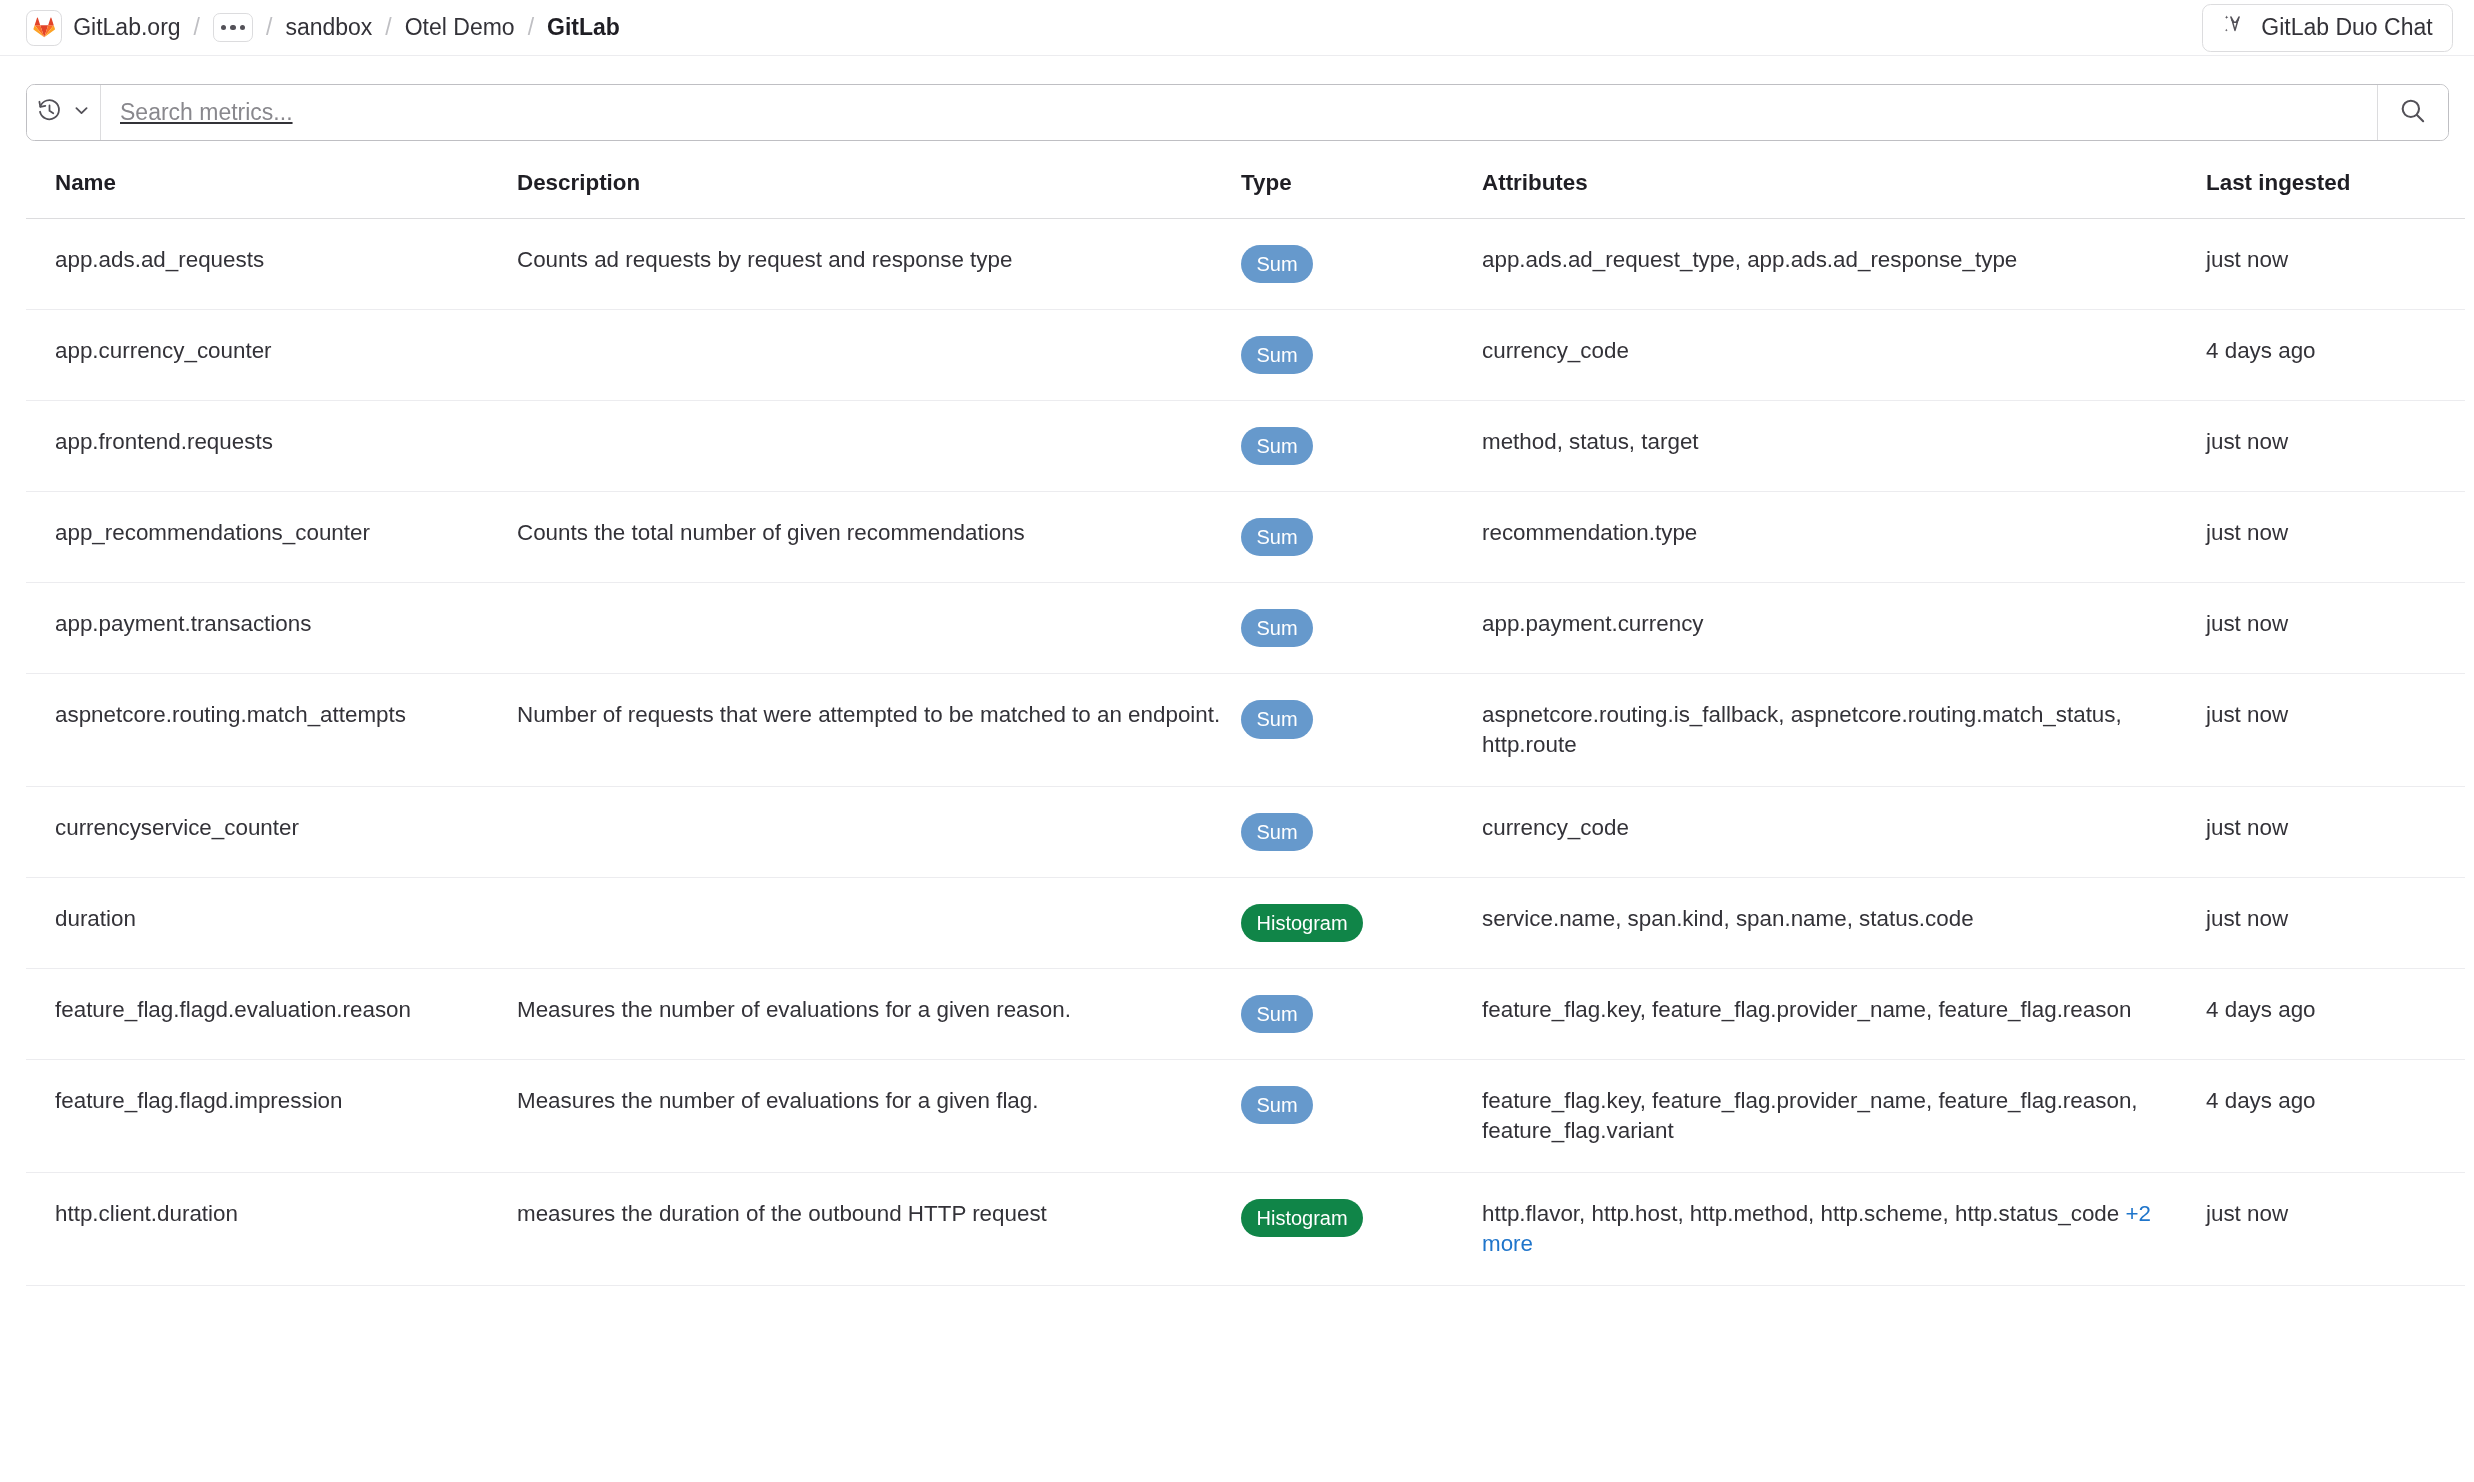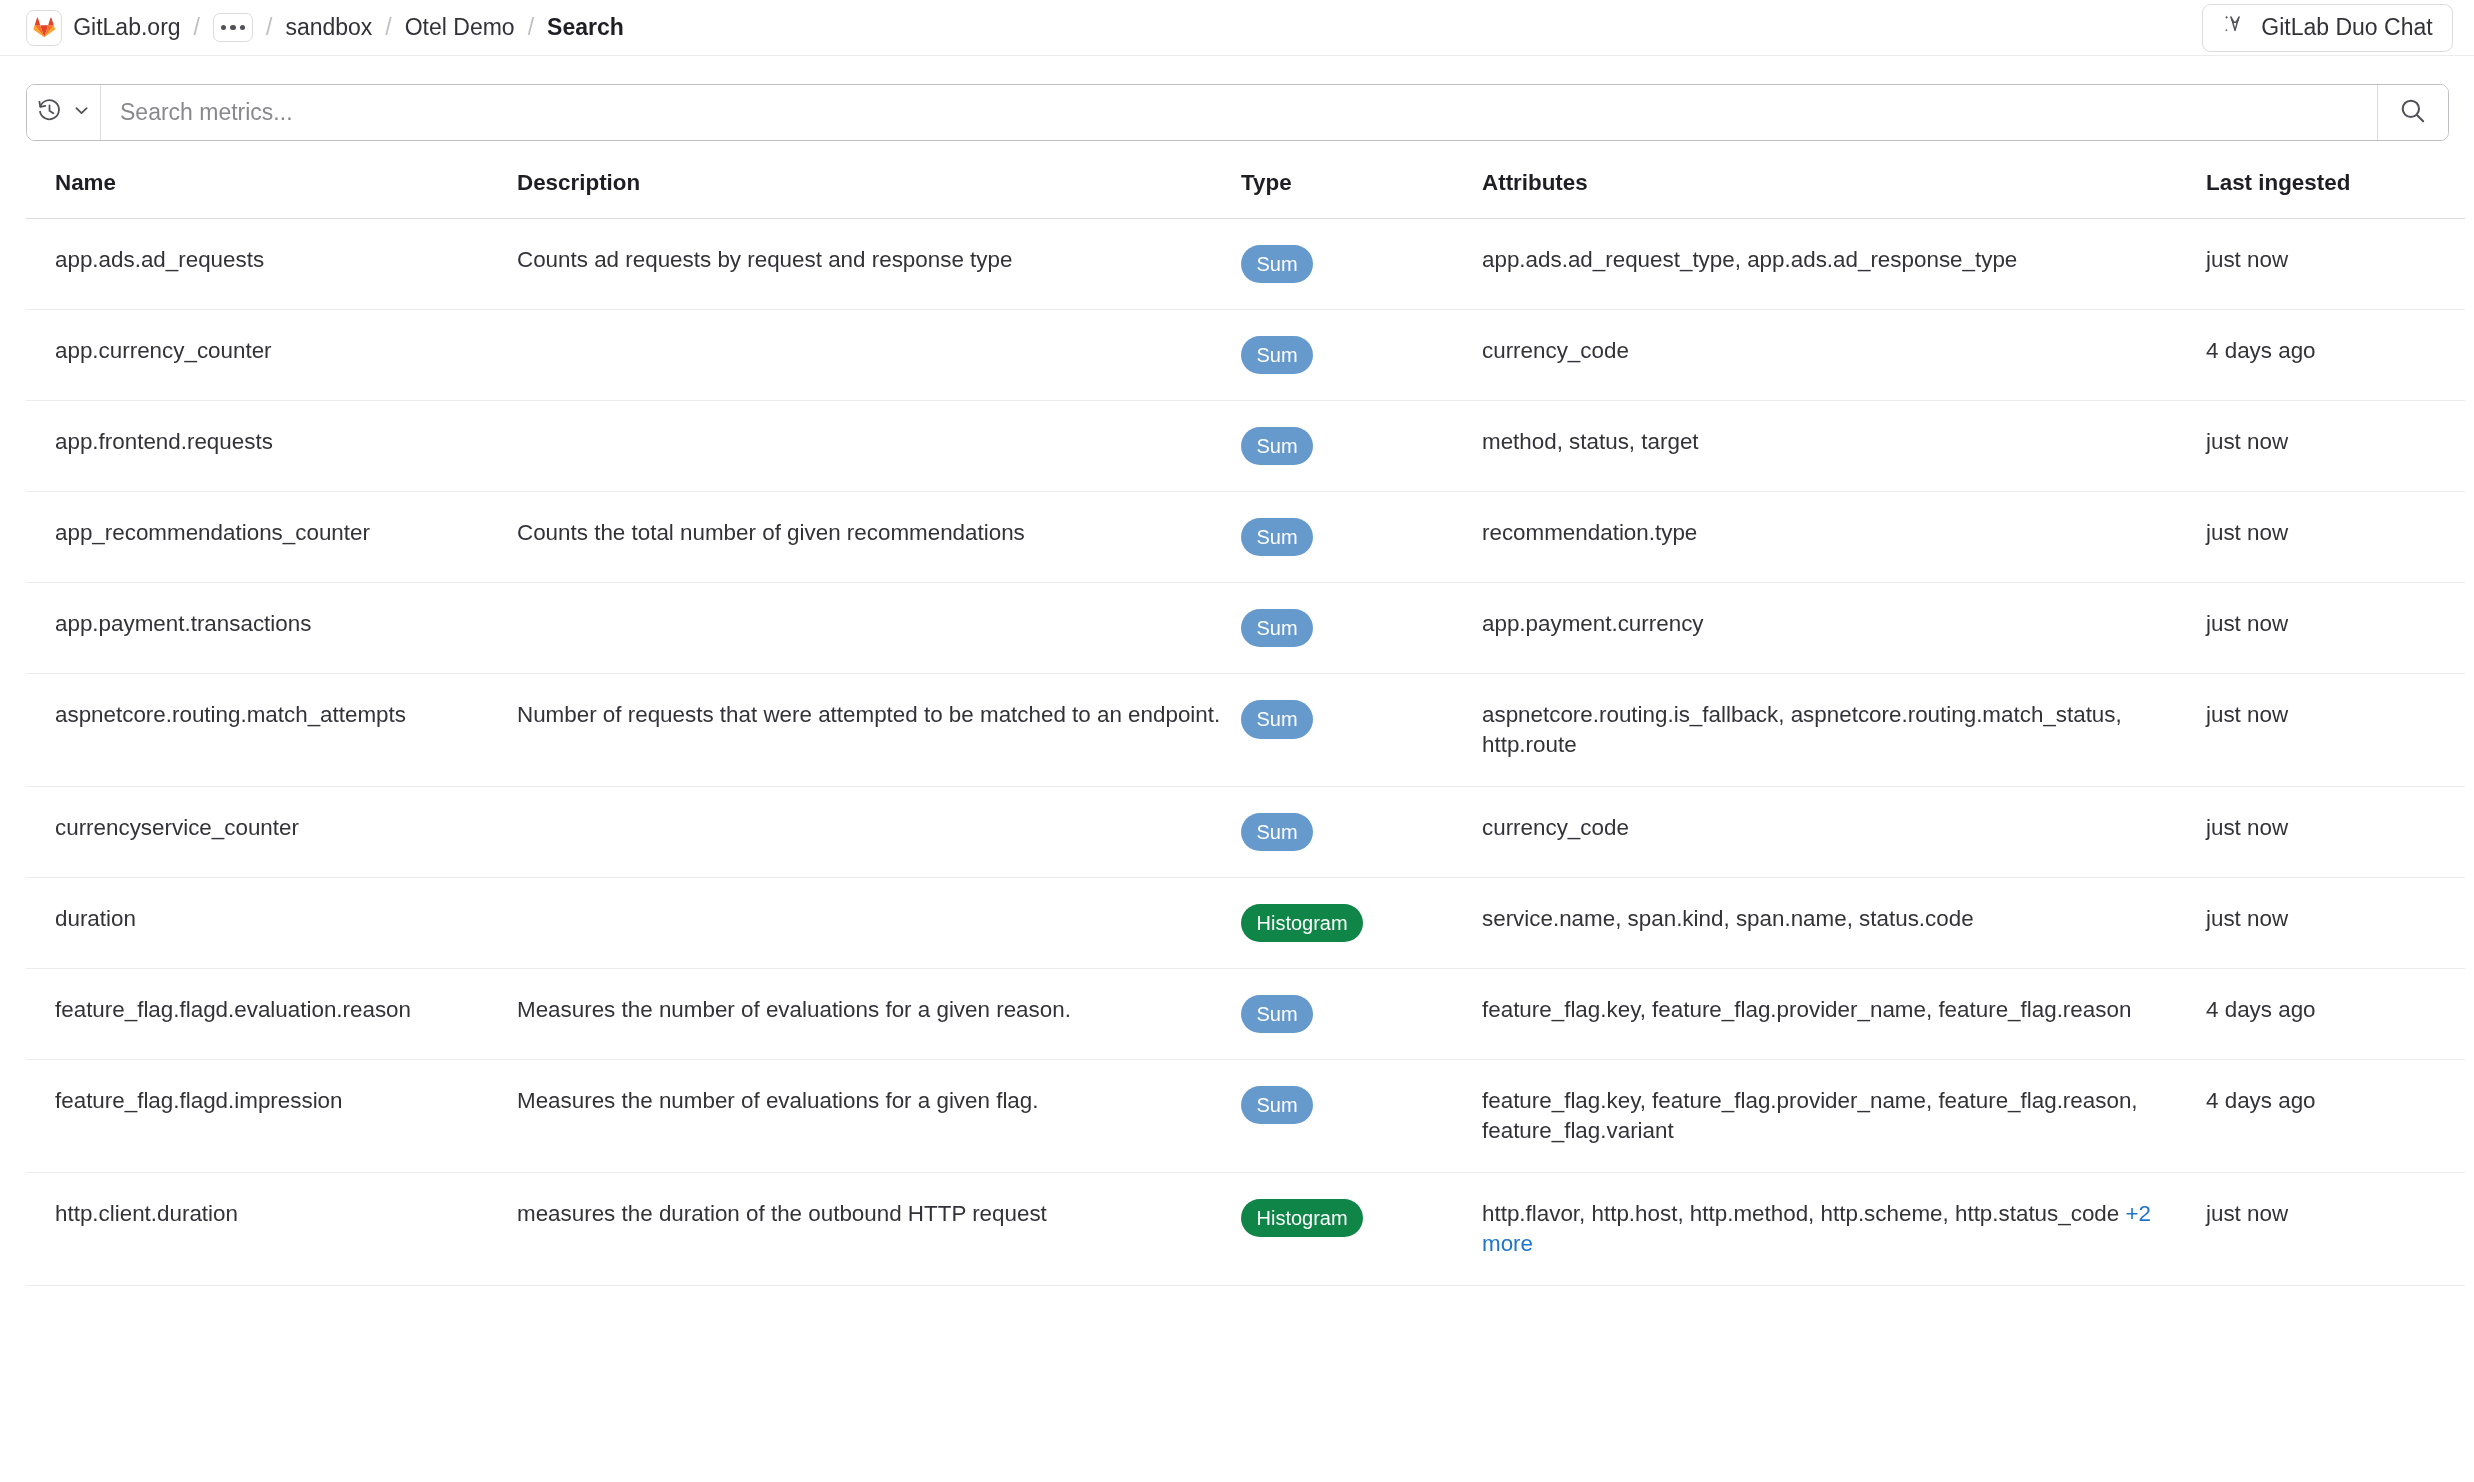--- a/index.html
+++ b/index.html
@@ -92,20 +92,21 @@
     font-size: 23px;
     color: #333238;
     cursor: pointer;
     font-family: inherit;
     justify-content: center;
   }
 
   
   .search-wrap {
     padding: 27.6px 26px 0 26px;
+    text-decoration: underline;
   }
   .search-bar {
     display: flex;
     align-items: stretch;
     height: 57px;
     border: 1.7px solid #bfbfc3;
     border-radius: 8.6px;
     overflow: hidden;
     background: #fff;
   }
@@ -231,21 +232,21 @@
     <span class="crumb-sep">/</span>
 
     <a class="crumb-link" href="#">sandbox</a>
 
     <span class="crumb-sep">/</span>
 
     <a class="crumb-link" href="#">Otel Demo</a>
 
     <span class="crumb-sep">/</span>
 
-    <span class="crumb-current">Search</span>
+    <span class="crumb-current">GitLab</span>
   </nav>
 
   <button class="duo-btn">
     <span>
       <svg width="26" height="26" viewBox="0 0 24 24" aria-hidden="true">
         <path d="M9.3 7.5 L12 17 L14.7 7.5 L13.2 9.4 H10.8 Z" fill="none" stroke="#535158" stroke-width="1.4" stroke-linejoin="round" stroke-linecap="round"></path>
         <path d="M9.3 7.5 L8.2 4.6 L10.8 9.4" fill="none" stroke="#535158" stroke-width="1.4" stroke-linejoin="round" stroke-linecap="round"></path>
         <path d="M14.7 7.5 L15.8 4.6 L13.2 9.4" fill="none" stroke="#535158" stroke-width="1.4" stroke-linejoin="round" stroke-linecap="round"></path>
         <path d="M4.3 3.2 l0.45 1.15 1.15 0.45 -1.15 0.45 -0.45 1.15 -0.45 -1.15 -1.15 -0.45 1.15 -0.45 Z" fill="#535158"></path>
         <path d="M4.0 15.4 l0.38 0.96 0.96 0.38 -0.96 0.38 -0.38 0.96 -0.38 -0.96 -0.96 -0.38 0.96 -0.38 Z" fill="#535158"></path>

